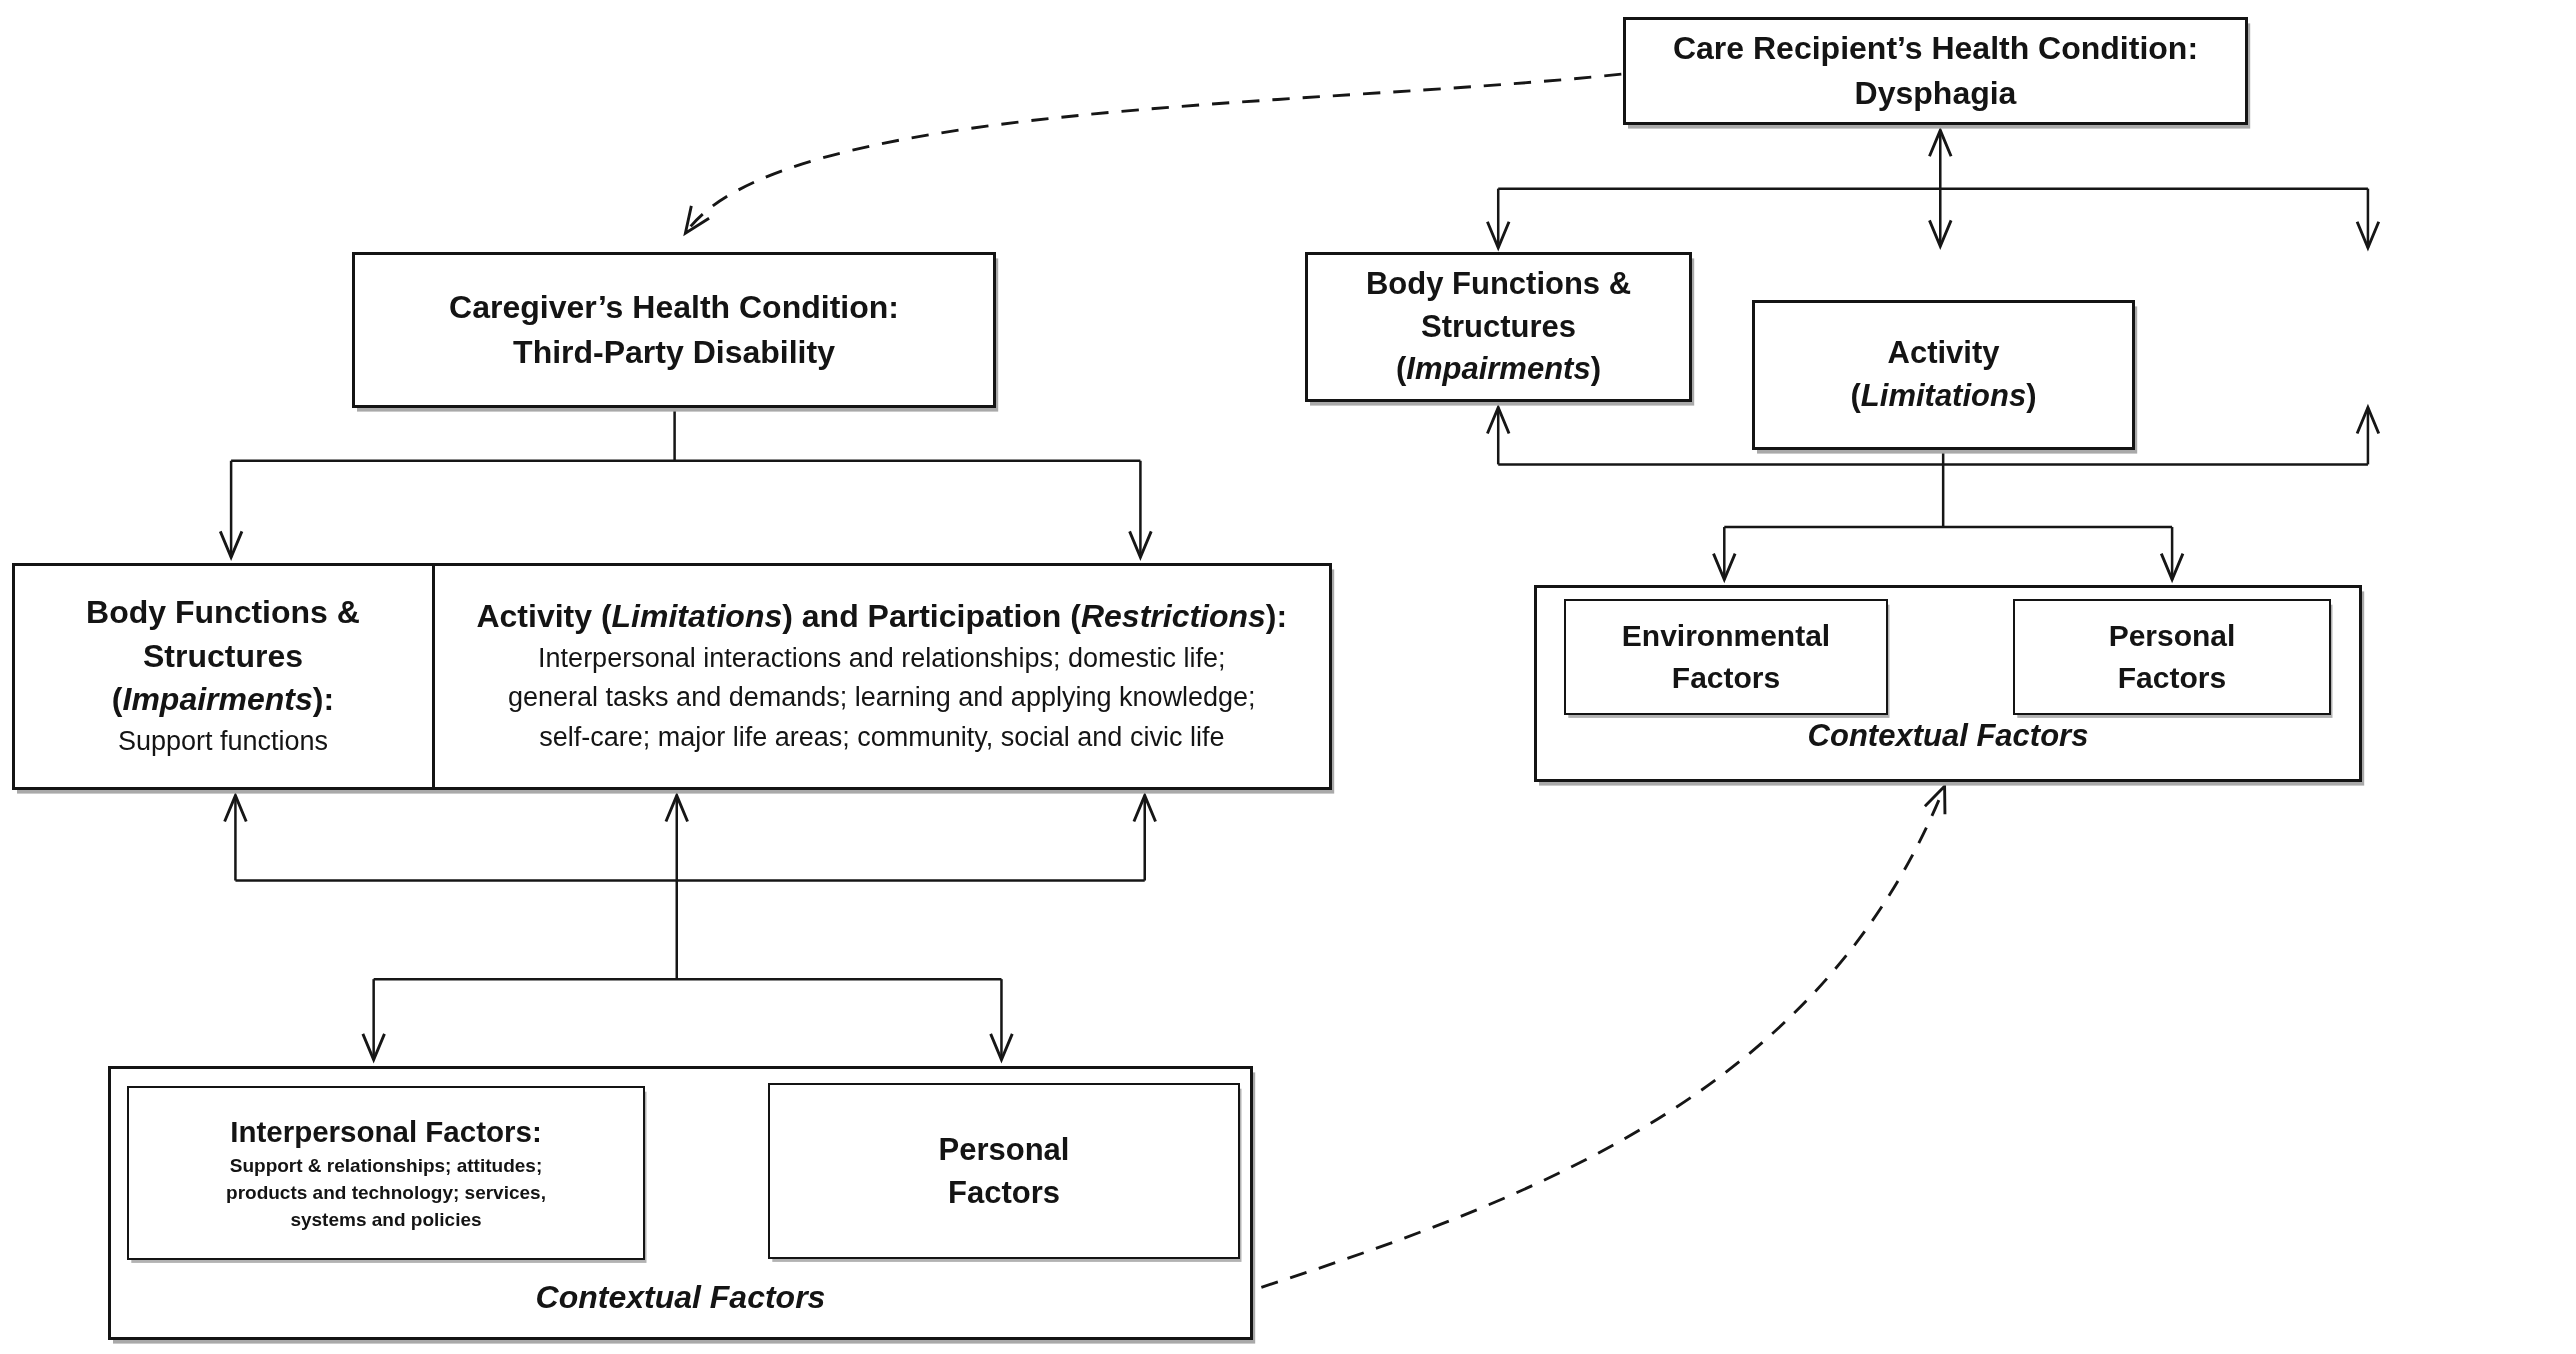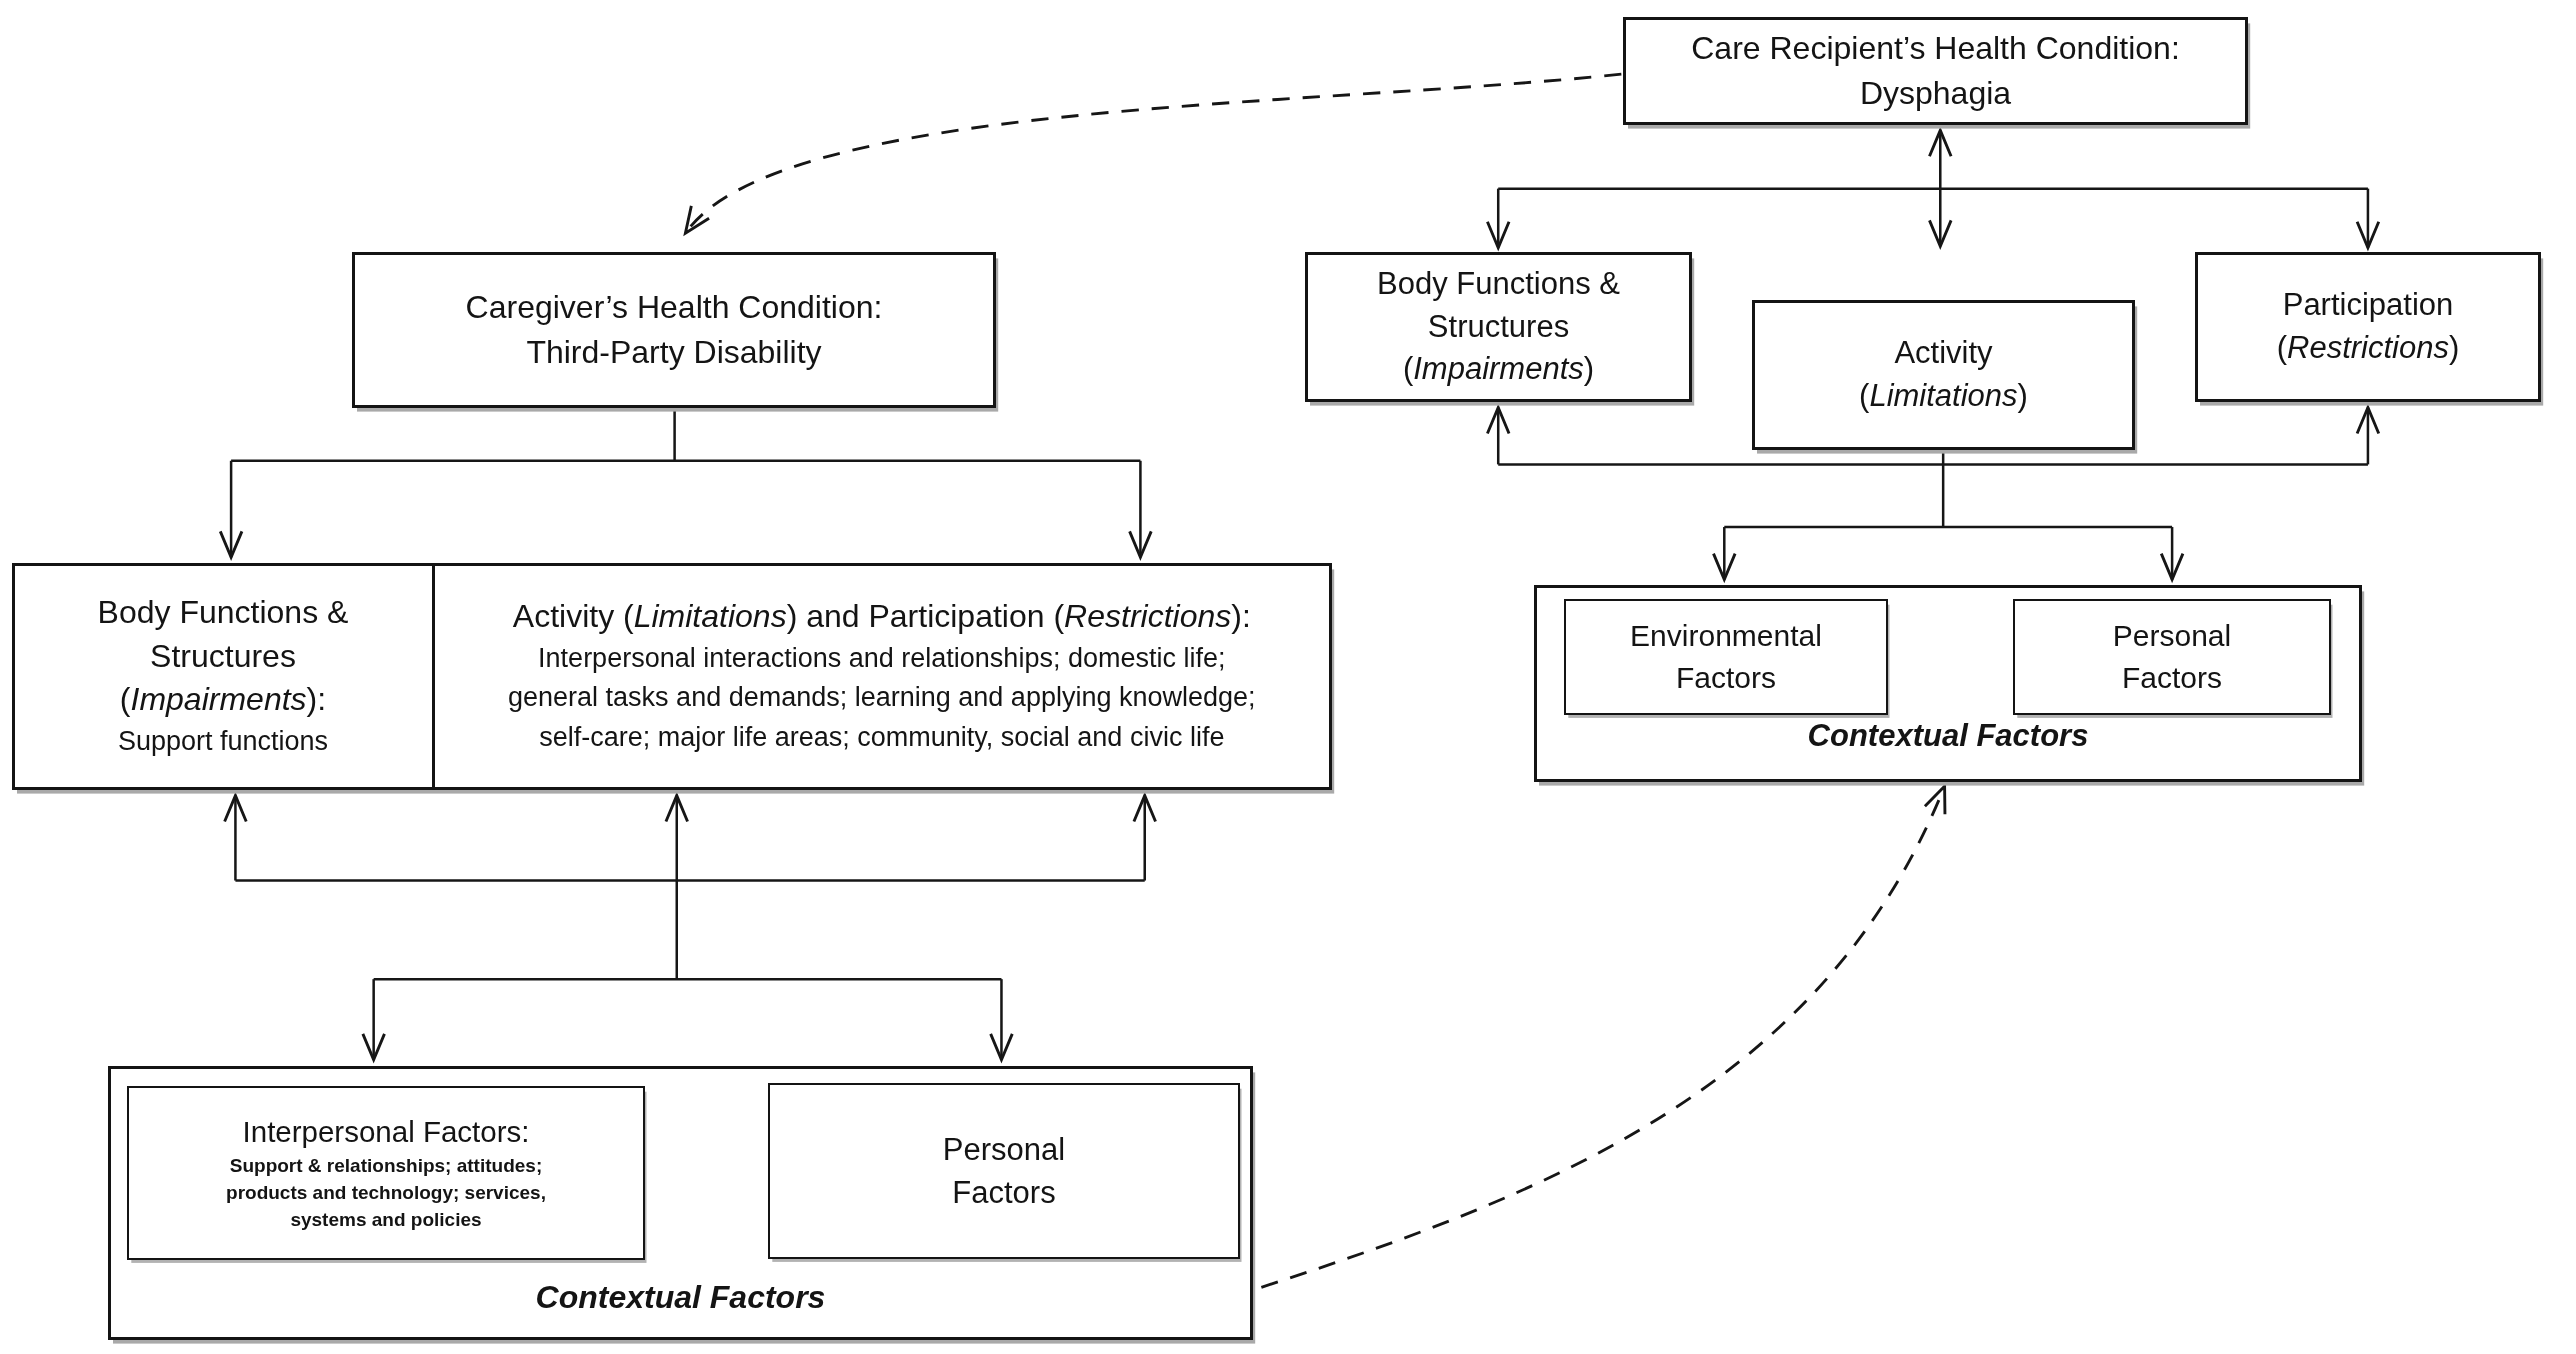--- a/index.html
+++ b/index.html
@@ -31,21 +31,21 @@
     flex-direction: column;
     align-items: center;
     justify-content: center;
     text-align: center;
     box-shadow: 3.6px 5px 0 -1.4px #a9a9a9;
   }
   .inner-box {
     border-width: 2.9px;
     box-shadow: 2.9px 4.3px 0 -1.4px #b2b2b2;
   }
-  .title { font-weight: 400; white-space: pre-line; }
+  .title { font-weight: 700; white-space: pre-line; }
   .body-text { font-weight: 400; white-space: pre-line; }
 
   
   #care-recipient-box { left: 1623px; top: 16.6px; width: 625px; height: 108px; }
   #care-recipient-box .title { font-size: 32px; line-height: 1.40; }
 
   #caregiver-box { left: 352px; top: 252px; width: 644px; height: 156px; }
   #caregiver-box .title { font-size: 32px; line-height: 1.40; }
 
   #caregiver-main-box {
@@ -147,24 +147,20 @@
     <div class="title"><span>Body Functions &amp;
 Structures
 (</span><span style="font-style: italic;">Impairments</span><span>)</span></div>
   </div>
 
   <div class="box" id="rb-activity">
     <div class="title"><span>Activity
 (</span><span style="font-style: italic;">Limitations</span><span>)</span></div>
   </div>
 
-  <div class="box" id="rb-participation">
-    <div class="title"><span>Participation
-(</span><span style="font-style: italic;">Restrictions</span><span>)</span></div>
-  </div>
 
   <div class="box" id="contextual-right-box">
     <div class="box inner-box" id="env-right-box">
       <div class="title"><span>Environmental
 Factors</span></div>
     </div>
     <div class="box inner-box" id="personal-right-box">
       <div class="title"><span>Personal
 Factors</span></div>
     </div>

